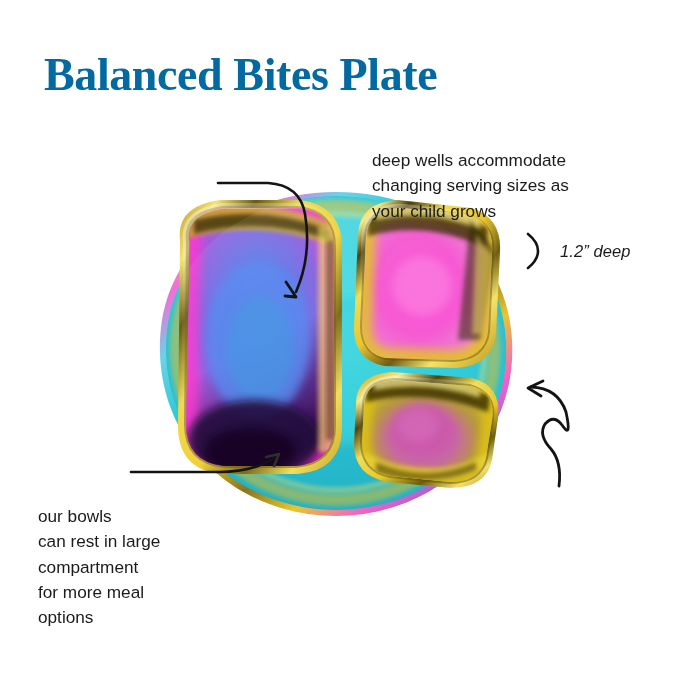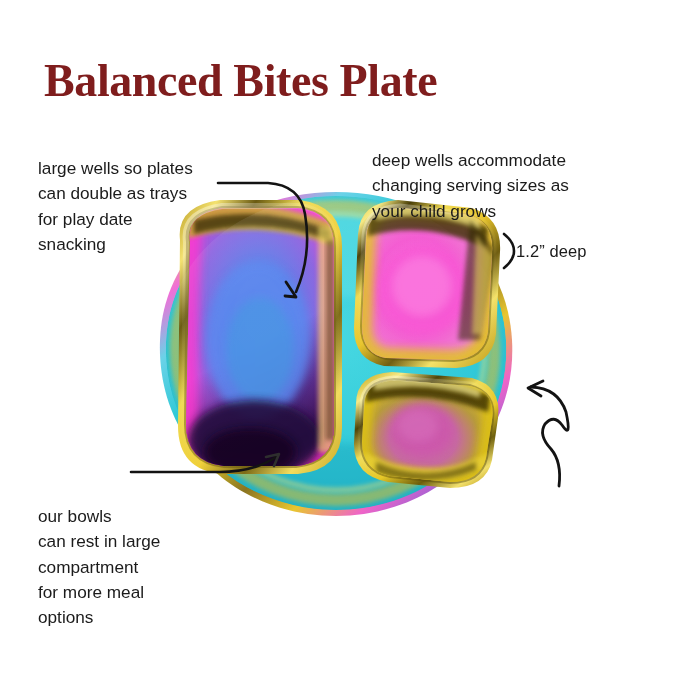--- a/index.html
+++ b/index.html
@@ -8,47 +8,48 @@
     background:#ffffff;
     font-family:"Liberation Sans", sans-serif;
     overflow:hidden;
     position:relative;
   }
   #stage{position:relative;width:679px;height:679px;background:#fff;}
 
   
   .title{
     position:absolute;
-    left:44px; top:54px;
+    left:44px; top:48px;
     font-family:"Liberation Serif", serif;
     font-size:46px;
     font-weight:700;
     letter-spacing:-0.4px;
-    color:#7f1d1d;
+    color:#0369a1;
     white-space:nowrap;
   }
 
   
   .ann{
     position:absolute;
     color:#1b1b1b;
     font-size:17.2px;
     line-height:1.47;
     white-space:pre-line;
   }
   .ann-tl{ left:38px; top:156px; text-align:left; width:235px;}
   .ann-tr{ right:37px; top:148px; text-align:left; width:270px;}
   .ann-bl{ left:38px; top:460px; text-align:left; width:215px;margin-top:44px;}
   .ann-br{ right:33px; top:484px; text-align:center; width:272px;}
 
   .depth-row{
     position:absolute;
-    left:502px; top:232px;
-    display:flex;align-items:center;gap:0;
+    left:526px; top:232px;
+    display:flex;align-items:center;gap:20px;
     color:#1b1b1b;
+    font-style:italic;
   }
   .depth-bracket{
     display:block;width:14px;height:38px;
     flex:0 0 auto;
   }
   .depth-label{font-size:16.5px;line-height:1;letter-spacing:.1px;}
 
   
   #plate-wrap{
     position:absolute;
@@ -287,24 +288,20 @@
     <path d="M 218 183 L 268 183 Q 300 185 305 214 Q 312 255 296 292" fill="none" stroke="#131313" stroke-width="2.6" stroke-linecap="round"></path>
     <path d="M 286 282 L 296 297 L 285 296" fill="none" stroke="#131313" stroke-width="2.8" stroke-linecap="round" stroke-linejoin="round"></path>
 
     <path d="M 131 472 L 215 472 Q 252 473 276 457" fill="none" stroke="#131313" stroke-width="2.6" stroke-linecap="round"></path>
     <path d="M 266 457 L 279 454 L 274 466" fill="none" stroke="#2e2e2e" stroke-width="2.6" stroke-linecap="round" stroke-linejoin="round"></path>
 
     <path d="M 559 486 Q 562 462 551 449 Q 538 435 545 424 Q 554 414 562 425 Q 572 440 566 412 Q 558 388 531 387" fill="none" stroke="#131313" stroke-width="2.8" stroke-linecap="round"></path>
     <path d="M 543 381 L 528 388 L 541 396" fill="none" stroke="#131313" stroke-width="2.8" stroke-linecap="round" stroke-linejoin="round"></path>
   </svg>
 
-  <div class="ann ann-tl">large wells so plates
-can double as trays
-for play date
-snacking</div>
 
   <div class="ann ann-tr">deep wells accommodate
 changing serving sizes as
 your child grows</div>
 
   <div class="depth-row">
     <svg class="depth-bracket" viewBox="0 0 14 38">
       <path d="M 2 2 Q 12 10 12 19 Q 12 28 2 36" fill="none" stroke="#131313" stroke-width="2.6" stroke-linecap="round"></path>
     </svg>
     <span class="depth-label">1.2” deep</span>

